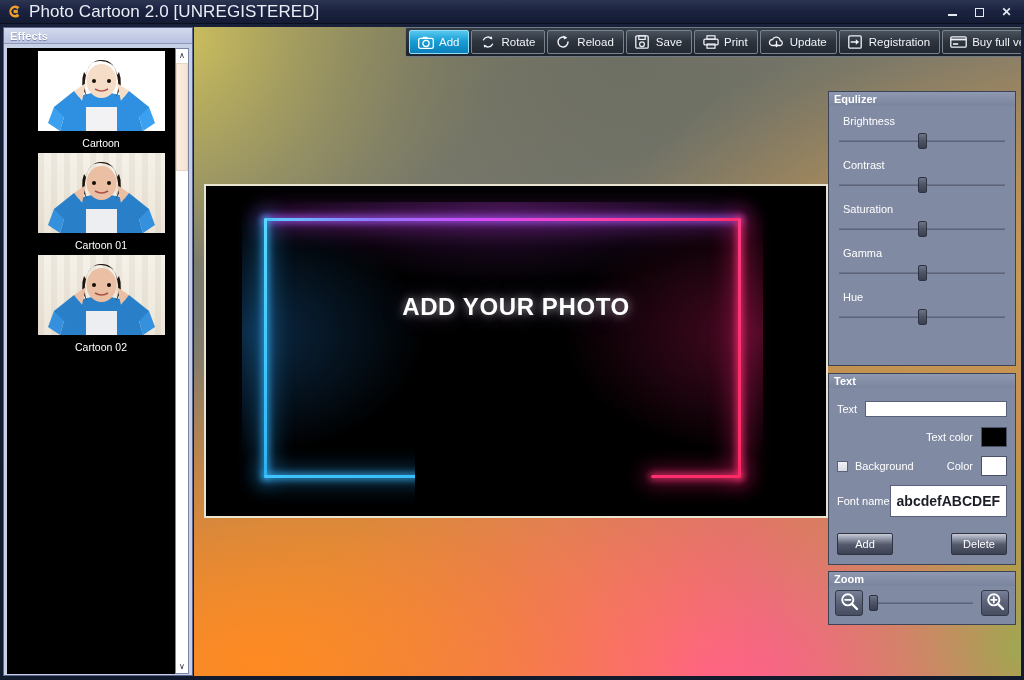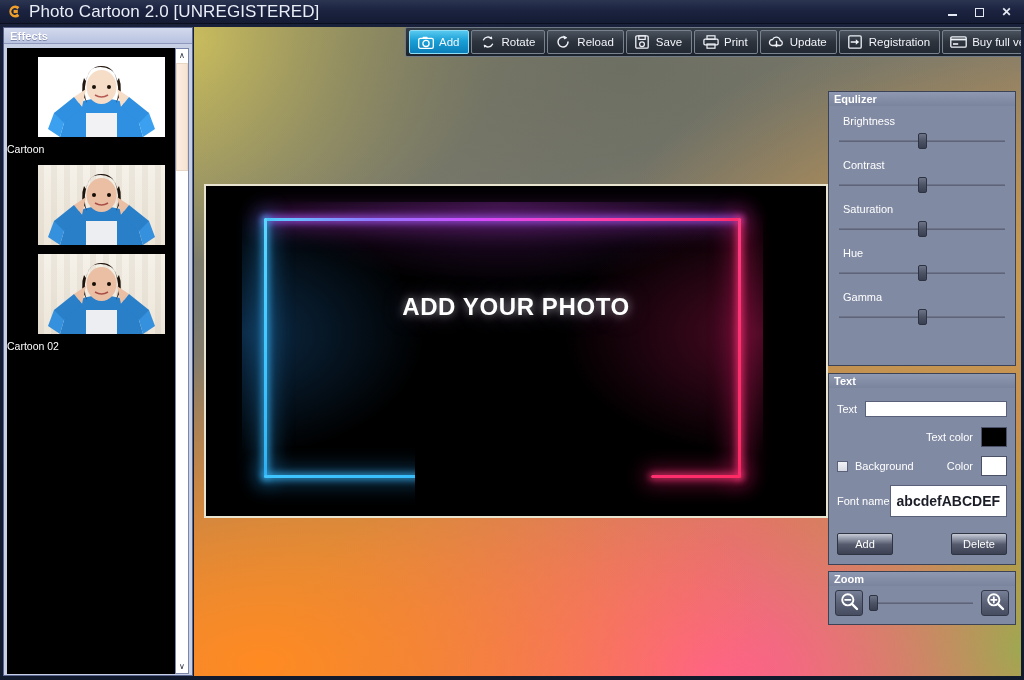--- a/index.html
+++ b/index.html
@@ -89,21 +89,22 @@
   }
   #effects-list {
     position: absolute;
     left: 3px; top: 20px;
     width: 170px; height: 626px;
     background: #000000;
     overflow: hidden;
   }
   .effect-item {
     width: 188px;
-    padding-top: 9px;
+    padding-top: 3px;
+    text-align: center;
   }
   .thumb {
     width: 127px; height: 80px;
     margin: 0 auto;
     position: relative;
     overflow: hidden;
     background: #f2efe9;
   }
   .thumb .bg-wall {
     position: absolute; inset: 0;
@@ -488,20 +489,21 @@
             <path d="M79 24 q3 13 -1 22 q8-12 3-25z" fill="#1d120b"></path>
             <path d="M36 40 L48 32 L44 50 Z" fill="#eabfa4"></path>
             <path d="M91 40 L79 32 L83 50 Z" fill="#eabfa4"></path>
             <path d="M16 56 L36 40 L44 50 L26 66 Z" fill="#2a7fc9"></path>
             <path d="M111 56 L91 40 L83 50 L101 66 Z" fill="#2a7fc9"></path>
             <circle cx="56" cy="30" r="2" fill="#140d06"></circle>
             <circle cx="71" cy="30" r="2" fill="#140d06"></circle>
             <path d="M57 38 q6.5 4 13 0" stroke="#a84f48" stroke-width="1.6" fill="none"></path>
           </svg>
         </div>
+        <div class="effect-label">Cartoon 01</div>
       </div>
 
       <div class="effect-item">
         <div class="thumb">
           <div class="bg-wall"></div>
           <svg class="person" viewBox="0 0 127 80" preserveAspectRatio="xMidYMid slice">
             <path d="M22 80 L30 52 L45 44 L63 40 L82 44 L97 52 L105 80 Z" fill="#2a7fc9"></path>
             <path d="M30 52 L22 80 L10 72 L16 56 Z" fill="#3590dd"></path>
             <path d="M97 52 L105 80 L117 72 L111 56 Z" fill="#3590dd"></path>
             <path d="M48 56 h31 v24 h-31 z" fill="#eceef1"></path>
@@ -664,29 +666,29 @@
 
     <div class="eq-row">
       <div class="eq-label">Saturation</div>
       <div class="slider">
         <div class="track"></div>
           <div class="knob" style="left:calc(50% - 4.5px)"></div>
       </div>
     </div>
 
     <div class="eq-row">
-      <div class="eq-label">Hue</div>
+      <div class="eq-label">Gamma</div>
       <div class="slider">
         <div class="track"></div>
           <div class="knob" style="left:calc(50% - 4.5px)"></div>
       </div>
     </div>
 
     <div class="eq-row">
-      <div class="eq-label">Gamma</div>
+      <div class="eq-label">Hue</div>
       <div class="slider">
         <div class="track"></div>
           <div class="knob" style="left:calc(50% - 4.5px)"></div>
       </div>
     </div>
   </div>
 
   <div class="rpanel" id="panel-text">
     <div class="rpanel-head">
       <span class="ph-label">Text</span>

